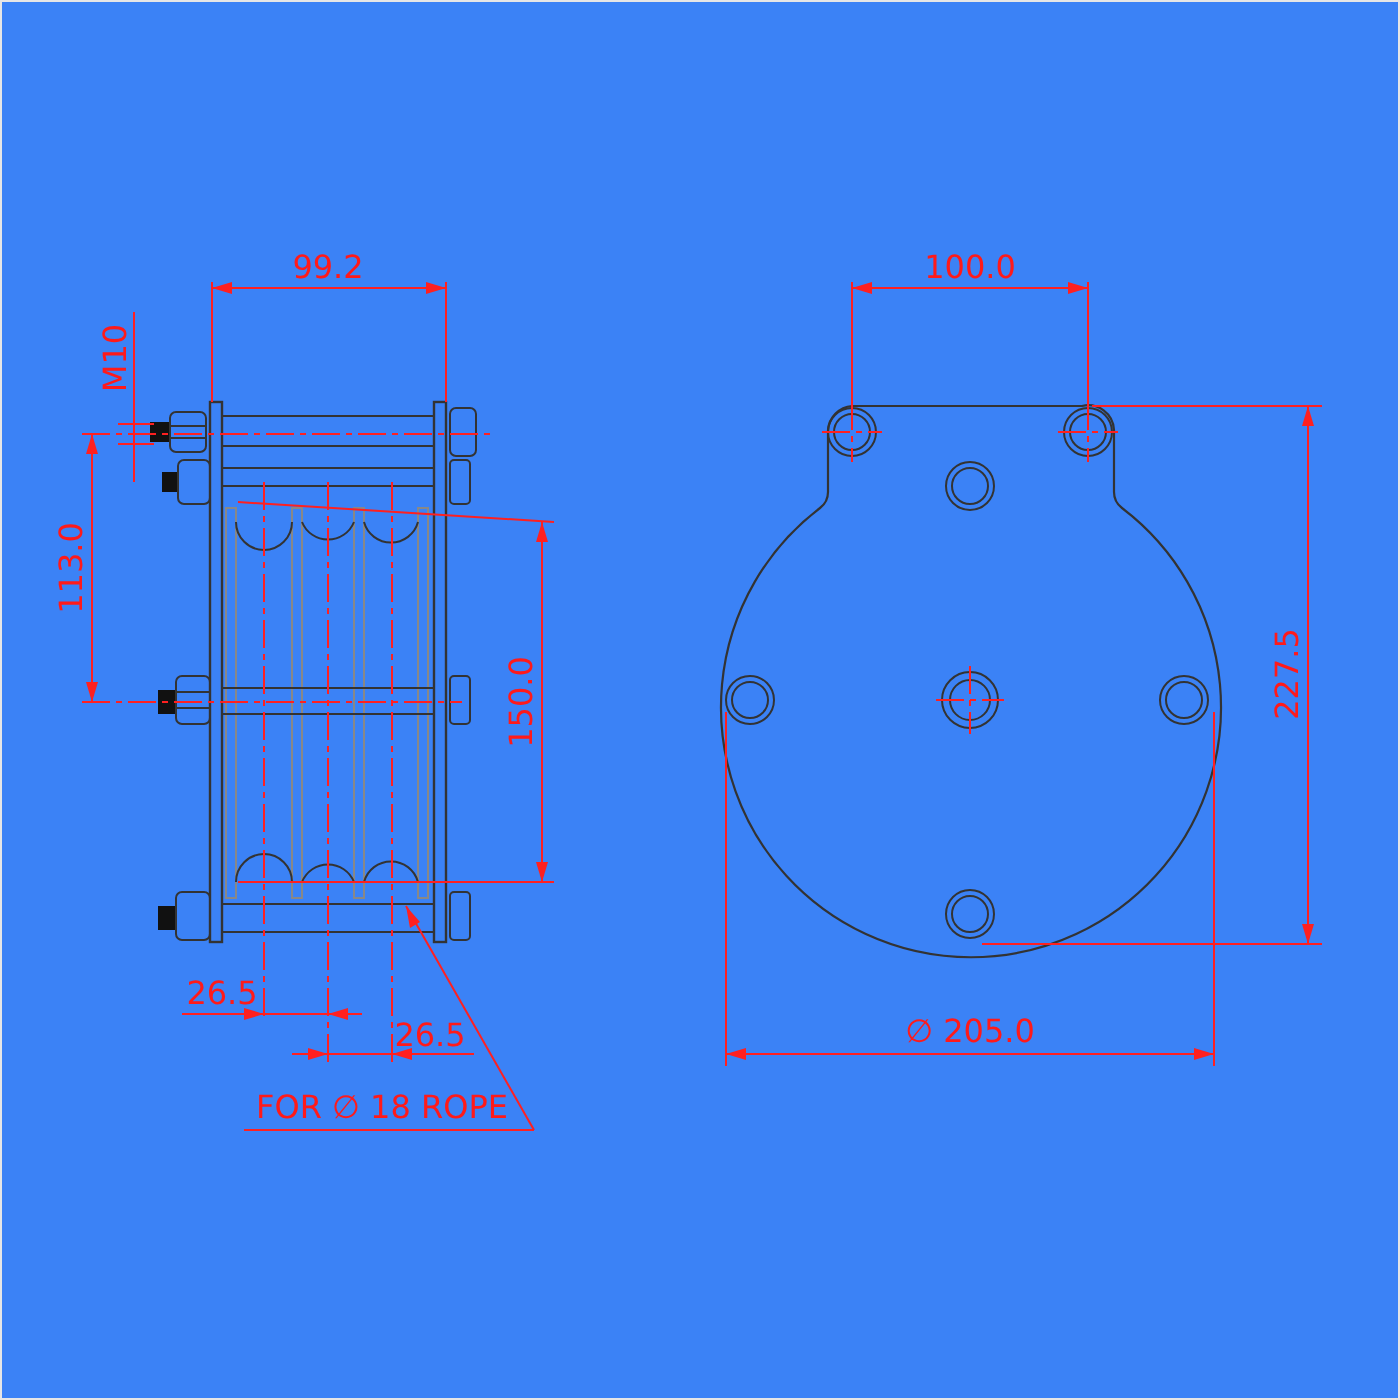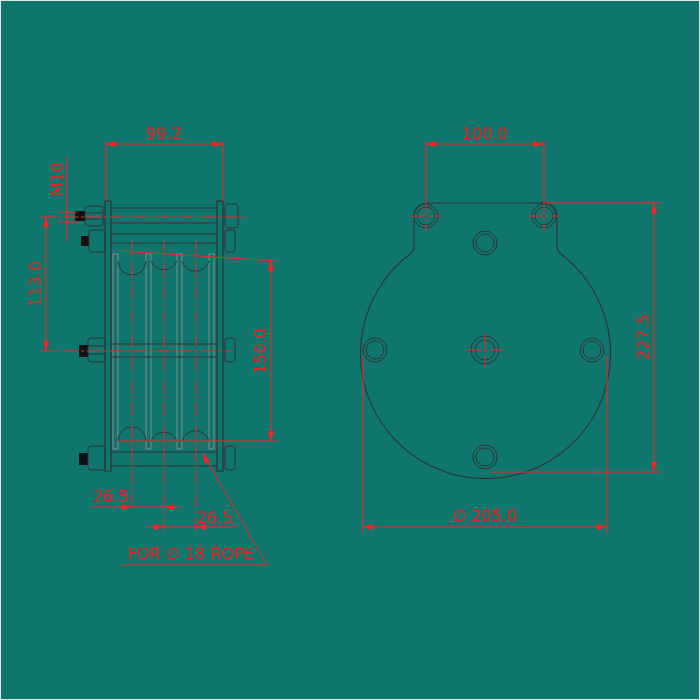--- a/index.html
+++ b/index.html
@@ -1,17 +1,17 @@
 <!DOCTYPE html>
 <html><head>
 <meta charset="utf-8">
 <style>
   html, body { margin: 0; padding: 0; background: #ffffff; }
   body { width: 700px; height: 700px; overflow: hidden; }
-  .frame { position: relative; width: 698px; height: 698px; border: 1px solid #e6e6e6; background: #0f766e; }
+  .frame { position: relative; width: 698px; height: 698px; border: 1px solid #e6e6e6; background: #3b82f6; }
   svg { position: absolute; left: 0; top: 0; }
   .dim-text { font-family: "DejaVu Sans", sans-serif; font-size: 16px; fill: #ff1a1a; }
   .obj { stroke: #333; fill: none; }
   .obj-light { stroke: #888; fill: none; }
   .dim { stroke: #ff2020; fill: none; stroke-width: 1; }
   .center { stroke: #ff2020; stroke-width: 1; fill: none; stroke-dasharray: 14 3 3 3; }
   .arrow { fill: #ff2020; stroke: none; }
 </style>
 </head>
 <body>

